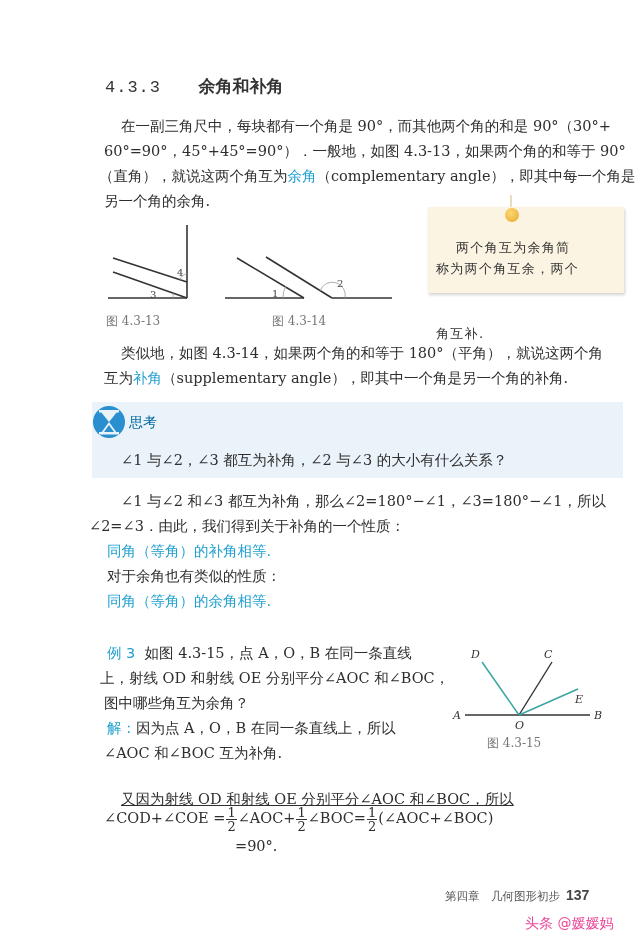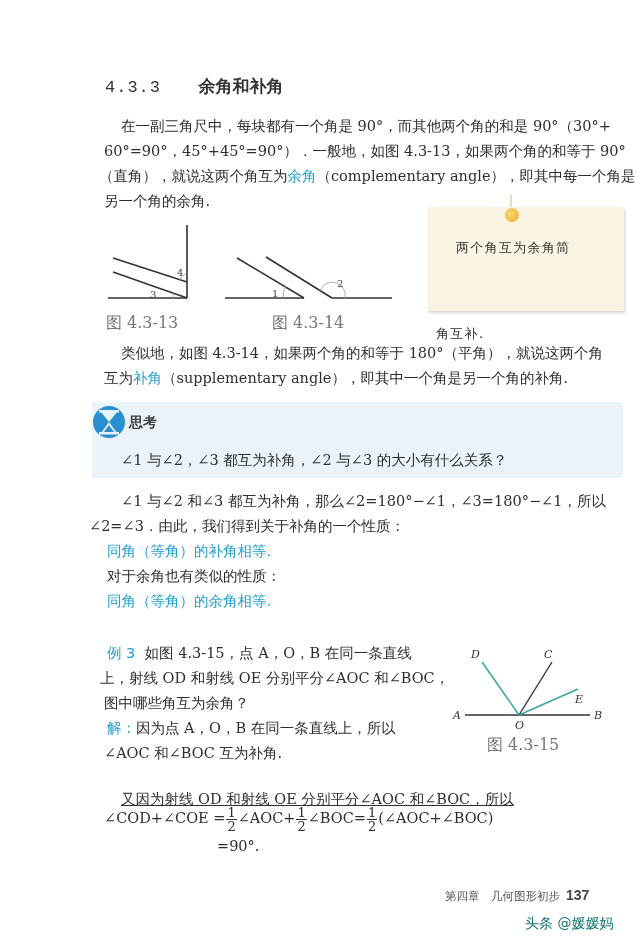--- a/index.html
+++ b/index.html
@@ -8,38 +8,38 @@
     .abs { position: absolute; }
 
     .section-title { left: 105px; top: 75px; font-size: 17px; color: #333; white-space: nowrap; }
     .section-title .num { font-family: Liberation Mono, monospace; letter-spacing: 1px; margin-right: 32px; font-weight: normal; }
     .section-title .name { font-family: "DejaVu Sans", sans-serif; font-weight: bold; }
 
     .line { position: absolute; font-size: 14.5px; line-height: 20px; white-space: nowrap; color: #2e2e2e; font-family: "DejaVu Serif", "Liberation Serif", serif; }
     .blue { color: #1fa0d0; }
     .blue-bold { color: #1fa0d0; font-family: "DejaVu Sans", sans-serif; }
 
-    .note { left: 428px; top: 207px; width: 196px; height: 104px; background: #fbf4e3; box-shadow: 1px 2px 3px rgba(0,0,0,0.18); }
+    .note { left: 428px; top: 207px; width: 196px; height: 86px; background: #fbf4e3; box-shadow: 1px 2px 3px rgba(0,0,0,0.18); }
     .note-pin { left: 505px; top: 208px; width: 14px; height: 14px; border-radius: 50%; background: radial-gradient(circle at 40% 35%, #fcd774, #e9a92a); }
     .note-string { left: 510px; top: 195px; width: 2px; height: 15px; background: #e8dcc0; }
     .note-line { position: absolute; font-family: "DejaVu Serif", serif; font-size: 13px; line-height: 21px; color: #333; white-space: nowrap; letter-spacing: 1.3px; }
 
     .think-box { left: 92px; top: 402px; width: 531px; height: 76px; background: #eaf3fa; }
     .think-icon { left: 92px; top: 405px; width: 34px; height: 34px; }
-    .think-title { left: 129px; top: 414px; font-family: "DejaVu Sans", sans-serif; font-weight: bold; font-size: 14px; color: #404040; }
+    .think-title { left: 129px; top: 414px; font-family: "DejaVu Sans", sans-serif; font-weight: normal; font-size: 14px; color: #0369a1; }
 
-    .caption { position: absolute; font-size: 16px; color: #777; white-space: nowrap; font-family: "DejaVu Serif", serif; }
+    .caption { position: absolute; font-size: 12px; color: #777; white-space: nowrap; font-family: "DejaVu Serif", serif; }
 
     .frac { display: inline-block; vertical-align: middle; text-align: center; font-size: 13px; line-height: 13px; margin: 0 1px; }
     .frac span { display: block; }
     .frac .top { border-bottom: 1px solid #333; padding: 0 1px; }
 
     .footer { left: 445px; top: 887px; font-size: 11.5px; color: #555; white-space: nowrap; font-family: "DejaVu Serif", serif; }
     .footer .page { font-family: "Liberation Sans", sans-serif; font-weight: bold; font-size: 14px; color: #444; margin-left: 6px; margin-top: 20px; }
-    .watermark { left: 525px; top: 915px; font-family: "DejaVu Sans", sans-serif; font-size: 14px; color: #0f766e; white-space: nowrap; text-shadow: 0 0 2px #fff; }
+    .watermark { left: 525px; top: 915px; font-family: "DejaVu Sans", sans-serif; font-size: 14px; color: #ec4899; white-space: nowrap; text-shadow: 0 0 2px #fff; }
   </style>
 </head>
 <body>
 
 <div class="abs section-title">
   <span class="num">4.3.3</span>
   <span class="name">余角和补角</span>
 </div>
 
 <div class="line" style="left:121px; top:116px;">在一副三角尺中，每块都有一个角是 90°，而其他两个角的和是 90°（30°+</div>
@@ -69,20 +69,21 @@
   <path d="M 63 58 A 21 21 0 0 1 66 46" stroke="#999" fill="none" stroke-width="0.8"></path>
   <path d="M 100 51 A 13 13 0 0 1 125 58" stroke="#999" fill="none" stroke-width="0.8"></path>
   <text x="52" y="57" font-size="10" fill="#444" font-family="DejaVu Serif, serif">1</text>
   <text x="117" y="47" font-size="10" fill="#444" font-family="DejaVu Serif, serif">2</text>
 </svg>
 <div class="caption" style="left:272px; top:313px;">图 4.3-14</div>
 
 <div class="abs note-string"></div>
 <div class="abs note">
   <div class="note-line" style="left:28px; top:30px;">两个角互为余角简</div>
+  <div class="note-line" style="left:8px; top:51px;">称为两个角互余，两个</div>
   <div class="note-line" style="left:8px; top:93px;margin-top:23px;">角互补.</div>
 </div>
 <div class="abs note-pin"></div>
 
 <div class="line" style="left:121px; top:343px;">类似地，如图 4.3-14，如果两个角的和等于 180°（平角），就说这两个角</div>
 <div class="line" style="left:104px; top:368px;">
   <span>互为</span><span class="blue">补角</span><span>（supplementary angle），即其中一个角是另一个角的补角.</span>
 </div>
 
 <div class="abs think-box"></div>
@@ -109,21 +110,21 @@
 <div class="line" style="left:100px; top:668px;">上，射线 OD 和射线 OE 分别平分∠AOC 和∠BOC，</div>
 <div class="line" style="left:104px; top:693px;">图中哪些角互为余角？</div>
 <div class="line" style="left:107px; top:718px;">
   <span class="blue-bold">解：</span><span>因为点 A，O，B 在同一条直线上，所以</span>
 </div>
 <div class="line" style="left:104px; top:743px;">∠AOC 和∠BOC 互为补角.</div>
 <div class="line" style="left:121px; top:789px;text-decoration:underline;">又因为射线 OD 和射线 OE 分别平分∠AOC 和∠BOC，所以</div>
 <div class="line" style="left:104px; top:803px; line-height:30px;">
   <span>∠COD+∠COE =</span><span class="frac"><span class="top">1</span><span>2</span></span><span>∠AOC+</span><span class="frac"><span class="top">1</span><span>2</span></span><span>∠BOC=</span><span class="frac"><span class="top">1</span><span>2</span></span><span>(∠AOC+∠BOC)</span>
 </div>
-<div class="line" style="left:217px; top:836px;">=90°.</div>
+<div class="line" style="left:235px; top:836px;">=90°.</div>
 
 <svg class="abs" style="left:445px; top:640px;" width="170" height="90">
   <line x1="20" y1="75" x2="145" y2="75" stroke="#333" stroke-width="1.4"></line>
   <line x1="74" y1="75" x2="37" y2="22" stroke="#3aa6a0" stroke-width="1.5"></line>
   <line x1="74" y1="75" x2="107" y2="22" stroke="#333" stroke-width="1.4"></line>
   <line x1="74" y1="75" x2="133" y2="49" stroke="#3aa6a0" stroke-width="1.5"></line>
   <text x="8" y="79" font-size="11" font-style="italic" fill="#333" font-family="DejaVu Serif, serif">A</text>
   <text x="70" y="89" font-size="11" font-style="italic" fill="#333" font-family="DejaVu Serif, serif">O</text>
   <text x="149" y="79" font-size="11" font-style="italic" fill="#333" font-family="DejaVu Serif, serif">B</text>
   <text x="99" y="18" font-size="11" font-style="italic" fill="#333" font-family="DejaVu Serif, serif">C</text>

